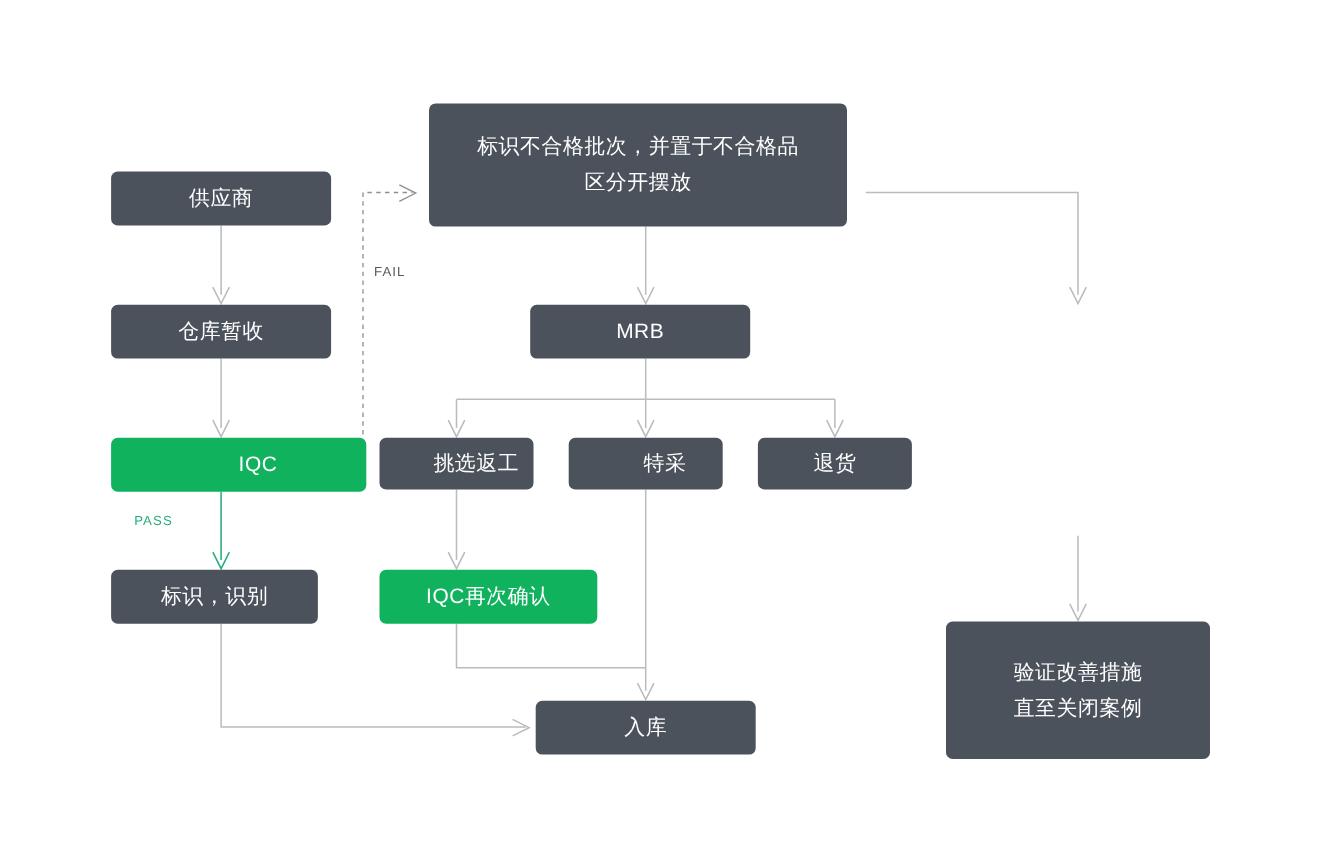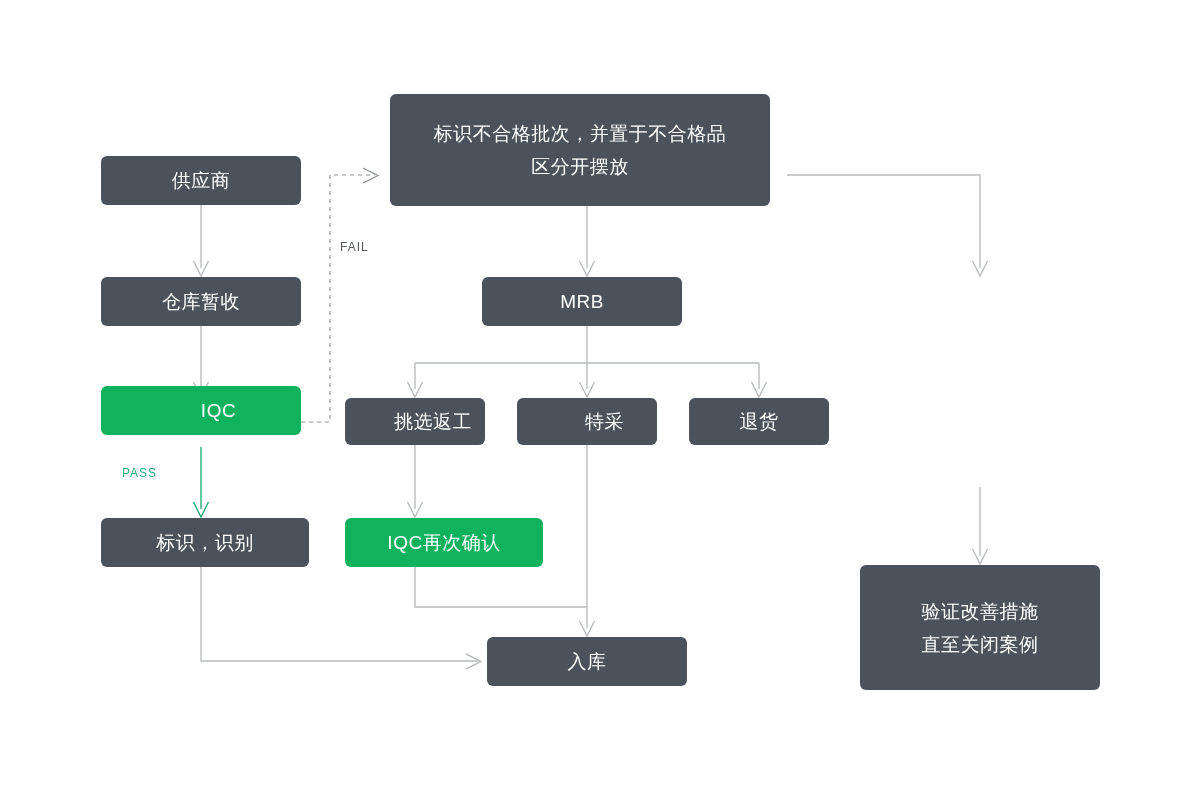--- a/index.html
+++ b/index.html
@@ -120,23 +120,23 @@
       <path d="M980,487 L980,556" stroke="#b9bcbe" stroke-width="1.4" fill="none"></path>
       <path d="M972.5,549 L980,564 L987.5,549" stroke="#b9bcbe" stroke-width="1.4" fill="none"></path>
     </g>
 
   </svg>
 
   <div class="node dark" style="left: 101px; top: 156px; width: 200px; height: 49px;">供应商</div>
 
   <div class="node dark" style="left: 101px; top: 277px; width: 200px; height: 49px; text-align: center;">仓库暂收</div>
 
-  <div class="node green" style="left: 101px; top: 386px; width: 200px; height: 49px; padding-left: 45px;">IQC</div>
+  <div class="node green" style="left: 101px; top: 398px; width: 232px; height: 49px; padding-left: 45px;">IQC</div>
 
-  <div class="node dark" style="left: 101px; top: 518px; width: 208px; height: 49px;">标识，识别</div>
+  <div class="node dark" style="left: 101px; top: 518px; width: 188px; height: 49px;">标识，识别</div>
 
   <div class="node dark" style="left: 390px; top: 94px; width: 380px; height: 112px;">标识不合格批次，并置于不合格品
 区分开摆放</div>
 
   <div class="node dark" style="left: 482px; top: 277px; width: 200px; height: 49px;">MRB</div>
 
   <div class="node dark" style="left: 345px; top: 398px; width: 140px; height: 47px; padding-left: 46px;">挑选返工</div>
 
   <div class="node dark" style="left: 517px; top: 398px; width: 140px; height: 47px; padding-left: 45px;">特采</div>
 

